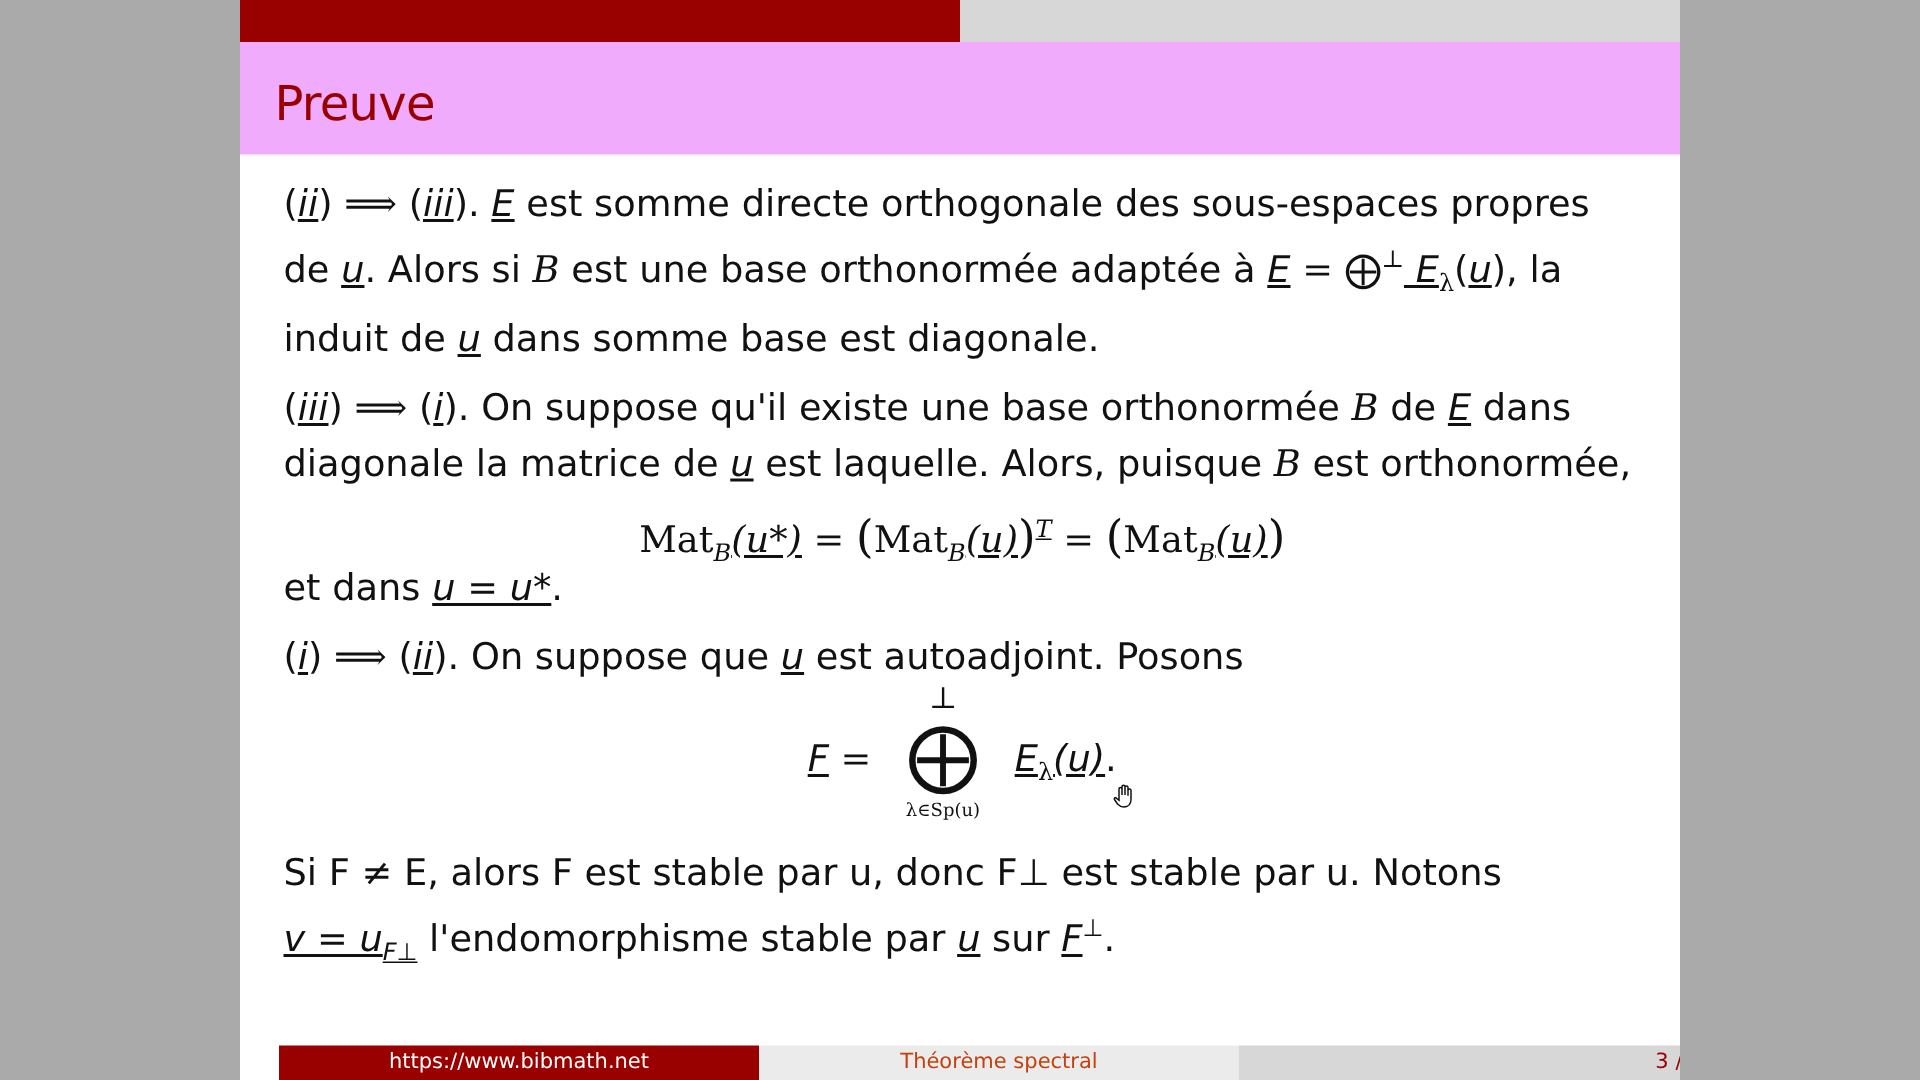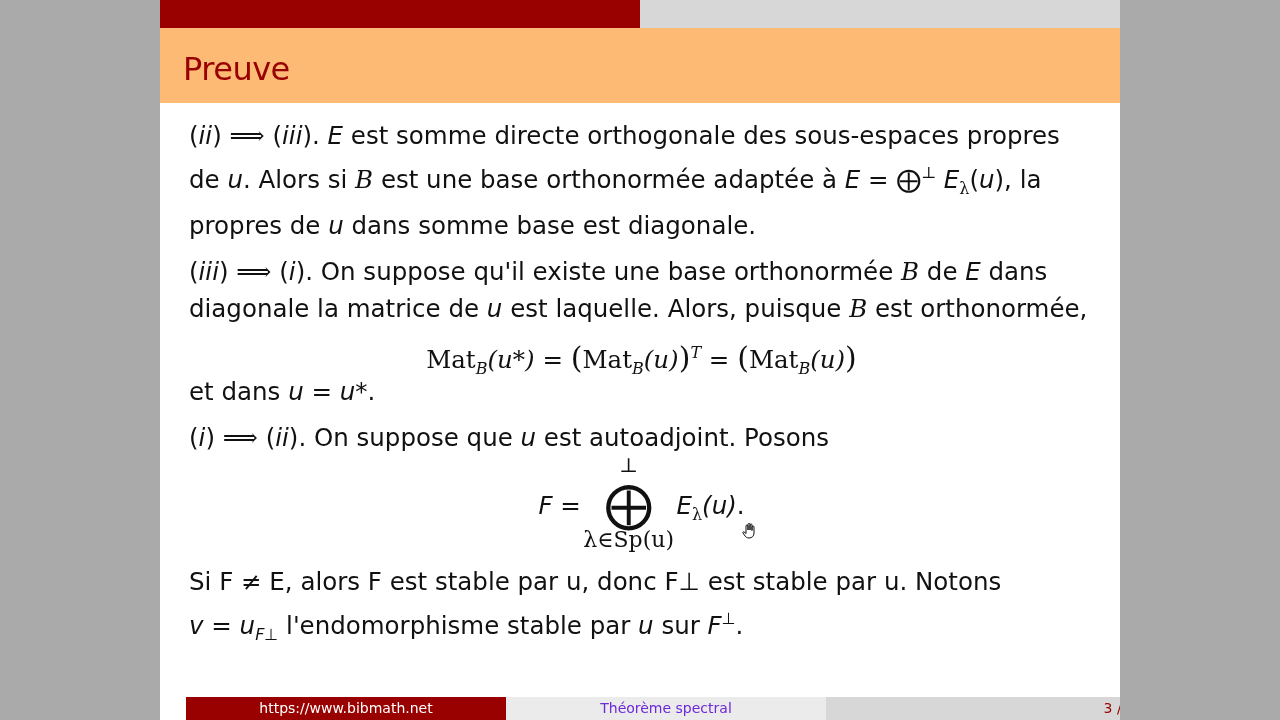--- a/index.html
+++ b/index.html
@@ -1,42 +1,42 @@
 <!DOCTYPE html>
 <html><head>
   <meta charset="utf-8">
   <style>
     html, body { margin:0; padding:0; }
     body { width:1280px; height:720px; background:#aaaaaa; position:relative; overflow:hidden;
            font-family:"DejaVu Sans", sans-serif; }
     .slide { position:absolute; left:160px; top:0; width:960px; height:720px; background:#ffffff; overflow:hidden; }
     .progress-track { position:absolute; left:0; top:0; width:960px; height:28px; background:#d7d7d7; }
     .progress-fill { position:absolute; left:0; top:0; height:28px; background:#990000; }
-    .titlebar { position:absolute; left:0; top:28px; width:960px; height:75px; background:#fdba74; }
+    .titlebar { position:absolute; left:0; top:28px; width:960px; height:75px; background:#f0abfc; }
     .frame-title { position:absolute; left:23px; top:22px; font-size:32px; color:#990000;
                    font-family:"DejaVu Sans", sans-serif; letter-spacing:-0.5px; }
     .content { position:absolute; left:29px; top:117px; width:905px; font-size:24.5px; color:#111;
                line-height:37px; font-family:"DejaVu Sans", sans-serif; }
     .line { white-space:nowrap; position:relative; }
     .para { margin-bottom:9px; }
-    i, .it { font-style:italic; }
+    i, .it { font-style:italic;text-decoration:underline; }
     .serif { font-family:"DejaVu Serif", serif; }
     .cal { font-family:"DejaVu Serif", serif; font-style:italic; }
     .eqc { text-align:center; }
     .sub { font-size:16px; vertical-align:-6px; }
     .sup { font-size:16px; vertical-align:10px; }
     .bigop-block { display:inline-block; position:relative; vertical-align:middle; text-align:center; width:80px; height:100px; }
     .bigop-top { position:absolute; left:0; width:80px; top:-2px; font-size:20px; line-height:20px; }
     .bigop-sym { position:absolute; left:0; width:80px; top:22px; font-size:48px; line-height:50px; }
-    .bigop-bot { position:absolute; left:-20px; width:120px; top:72px; font-size:22px; line-height:22px; }
+    .bigop-bot { position:absolute; left:-20px; width:120px; top:72px; font-size:12px; line-height:22px; }
     .footer { position:absolute; left:0; top:697px; width:960px; height:23px; font-size:14px;margin-left:26px; }
     .foot-cell { position:absolute; top:0; height:23px; line-height:23px; text-align:center;
                  font-family:"DejaVu Sans", sans-serif; }
     .foot-left { left:0; width:320px; background:#990000; color:#ffffff; }
-    .foot-mid { left:320px; width:320px; background:#ebebeb; color:#6d28d9; }
+    .foot-mid { left:320px; width:320px; background:#ebebeb; color:#c2410c; }
     .foot-right { left:640px; width:320px; background:#d7d7d7; color:#990000; text-align:right; }
     .foot-right span { padding-right:11px; }
     .cursor { position:absolute; left:580px; top:521px; width:20px; height:20px; }
   </style>
 </head>
 <body>
 
 <div class="slide">
   <div class="progress-track">
     <div class="progress-fill" style="width:480px"></div>
@@ -49,21 +49,21 @@
   <div class="content">
 
     <div class="para">
       <div class="line">
         <span>(</span><span class="it">ii</span><span>)</span><span class="serif"> ⟹ </span><span>(</span><span class="it">iii</span><span>). </span><span class="it">E</span><span> est somme directe orthogonale des sous-espaces propres</span>
       </div>
       <div class="line">
         <span>de </span><span class="it">u</span><span>. Alors si </span><span class="cal">B</span><span> est une base orthonormée adaptée à </span><span class="it">E</span><span class="serif"> = </span><span class="serif">⨁</span><span class="sup serif">⊥</span><span class="it"> E</span><span class="sub serif">λ</span><span>(</span><span class="it">u</span><span>), la</span>
       </div>
       <div class="line">
-        <span>propres de </span><span class="it">u</span><span> dans somme base est diagonale.</span>
+        <span>induit de </span><span class="it">u</span><span> dans somme base est diagonale.</span>
       </div>
     </div>
 
     <div class="para">
       <div class="line">
         <span>(</span><span class="it">iii</span><span>)</span><span class="serif"> ⟹ </span><span>(</span><span class="it">i</span><span>). </span><span>On suppose qu'il existe une base orthonormée </span><span class="cal">B</span><span> de </span><span class="it">E</span><span> dans</span>
       </div>
       <div class="line">
         <span>diagonale la matrice de </span><span class="it">u</span><span> est laquelle. Alors, puisque </span><span class="cal">B</span><span> est orthonormée,</span>
       </div>

